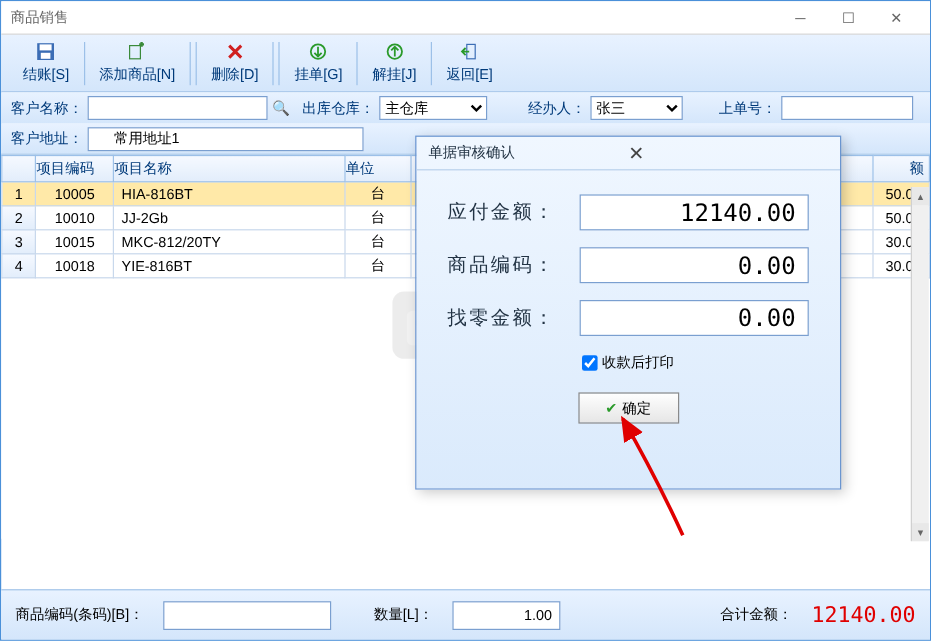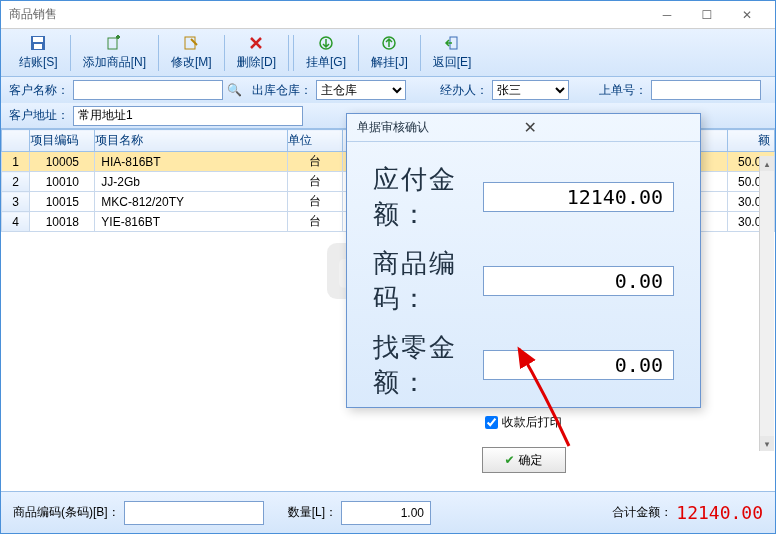--- a/index.html
+++ b/index.html
@@ -6,40 +6,40 @@
 body{background:#fff;width:776px;height:534px;overflow:hidden;position:relative;border:1px solid #4a90d9}
 .titlebar{height:28px;background:#fff;display:flex;align-items:center;padding:0 8px;border-bottom:1px solid #d0d0d0}
 .titlebar .title{color:#666;flex:1}
 .titlebar .winbtn{width:40px;height:20px;display:flex;align-items:center;justify-content:center;color:#666;cursor:pointer}
 .toolbar{height:48px;background:linear-gradient(#e8f2ff,#d4e6fb);border-bottom:1px solid #9cc0e8;display:flex;align-items:center;padding:0 8px}
 .toolbtn{display:flex;flex-direction:column;align-items:center;padding:2px 10px;cursor:pointer;color:#003a7a}
 .toolbtn .ico{width:18px;height:18px;margin-bottom:2px;display:flex;align-items:center;justify-content:center}
 .toolbar .sep{width:1px;height:36px;background:#9cc0e8;margin:0 2px}
 .formrow{height:26px;background:linear-gradient(#e8f2ff,#d4e6fb);display:flex;align-items:center;padding:0 8px;gap:4px}
 .formrow label{color:#003a7a}
-.formrow input[type=text]{border:1px solid #7a9fd0;background:#fff;height:20px;padding:0 4px}
+.formrow input[type=text]{border:1px solid #7a9fd0;background:#fff;height:20px;padding:0 21px}
 .formrow select{border:1px solid #7a9fd0;background:#fff;height:20px}
 .content{background:#fff;height:320px;position:relative}
 table{border-collapse:collapse;width:100%}
 th{background:linear-gradient(#f5f9ff,#e2edfb);border:1px solid #9cc0e8;height:22px;font-weight:normal;color:#003a7a;text-align:left}
 td{border:1px solid #c8d8ec;height:20px;padding:0 6px;background:#fff}
 tr.sel td{background:#ffe9a8}
 td.rownum{background:linear-gradient(#f5f9ff,#e2edfb);text-align:center;width:28px}
 td.rgt{text-align:right}
-.footer{position:absolute;bottom:0;left:0;right:0;height:42px;background:linear-gradient(#e8f2ff,#d4e6fb);border-top:1px solid #9cc0e8;display:flex;align-items:center;padding:0 12px;gap:4px}
+.footer{position:absolute;bottom:0;left:0;right:0;height:42px;background:linear-gradient(#e8f2ff,#d4e6fb);border-top:1px solid #9cc0e8;display:flex;align-items:center;padding:0 12px;gap:16px}
 .footer input{border:1px solid #7a9fd0;background:#fff;height:24px;padding:0 6px}
 .total{color:#e00000;font-size:18px;font-family:Consolas,monospace}
 .lock{position:absolute;left:300px;top:230px;width:100px;height:80px;opacity:.15;pointer-events:none}
 .modal{position:absolute;left:345px;top:112px;width:355px;height:295px;background:linear-gradient(#f0f7ff,#daeafc);border:1px solid #6a95d0;box-shadow:3px 3px 10px rgba(0,0,0,.2)}
 .modal .mtitle{height:28px;display:flex;align-items:center;padding:0 10px;border-bottom:1px solid #b8d0ec}
 .modal .mtitle span{flex:1;color:#234}
 .modal .mtitle .x{cursor:pointer;font-size:16px;color:#444}
 .modal .body{padding:20px 26px}
 .mrow{display:flex;align-items:center;margin-bottom:14px}
-.mrow .lbl{width:110px;font-size:26px;color:#234;letter-spacing:2px}
+.mrow .lbl{width:110px;font-size:16px;color:#234;letter-spacing:2px}
 .mrow .val{flex:1;border:1px solid #7a9fd0;background:#fff;height:30px;display:flex;align-items:center;justify-content:flex-end;padding:0 10px;font-size:20px;font-family:Consolas,monospace}
 .chkrow{text-align:center;margin:14px 0 16px}
 .chkrow input{vertical-align:middle}
 .btnrow{display:flex;justify-content:center;gap:30px}
 .btn{width:84px;height:26px;background:linear-gradient(#fefefe,#e6e6e6);border:1px solid #8a8a8a;display:flex;align-items:center;justify-content:center;gap:4px;cursor:pointer}
 .arrow{position:absolute;left:490px;top:340px;pointer-events:none}
 .scrollarea{position:absolute;right:1px;top:155px;width:15px;height:295px;background:#f0f0f0;border-left:1px solid #d0d0d0}
 .scrollarea .up,.scrollarea .dn{height:15px;background:#e8e8e8;display:flex;align-items:center;justify-content:center;font-size:9px;color:#666}
 .scrollarea .dn{position:absolute;bottom:0;width:100%}
 </style>
@@ -68,29 +68,20 @@
   <div class="toolbtn">
       <div class="ico">
         <svg width="16" height="16">
           <rect x="2" y="3" width="9" height="11" fill="none" stroke="#3a8a3a"></rect>
           <path d="M10 2 L14 2 M12 0 L12 4" stroke="#3a8a3a" stroke-width="2"></path>
         </svg>
       </div>
       <span>添加商品[N]</span>
     </div>
   <div class="sep"></div>
-  <div class="toolbtn">
-      <div class="ico">
-        <svg width="16" height="16">
-          <rect x="2" y="2" width="10" height="12" fill="none" stroke="#b8860b"></rect>
-          <path d="M8 4 L14 10" stroke="#b8860b" stroke-width="2"></path>
-        </svg>
-      </div>
-      <span>修改[M]</span>
-    </div>
   <div class="sep"></div>
   <div class="toolbtn">
       <div class="ico">
         <svg width="16" height="16">
           <path d="M3 3 L13 13 M13 3 L3 13" stroke="#d02020" stroke-width="2.5"></path>
         </svg>
       </div>
       <span>删除[D]</span>
     </div>
   <div class="sep"></div>

